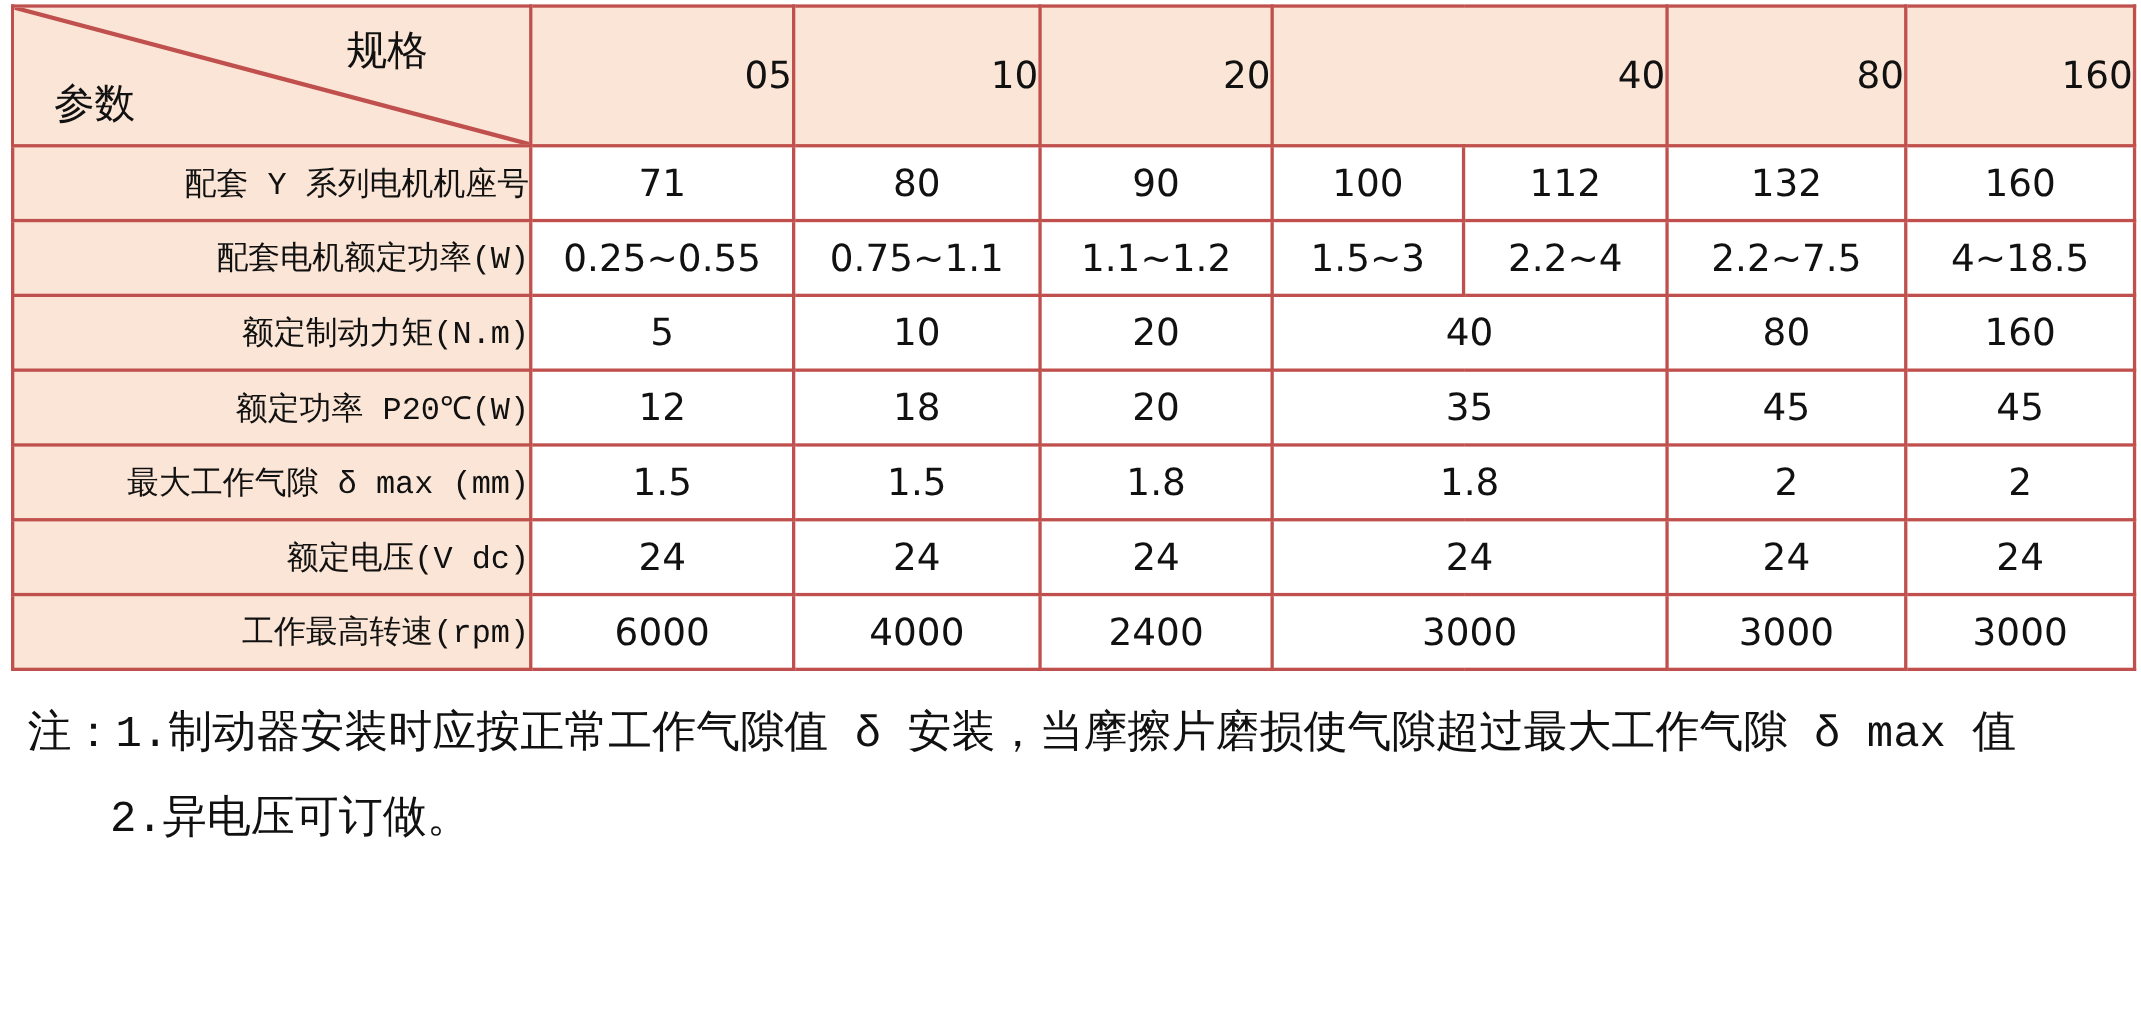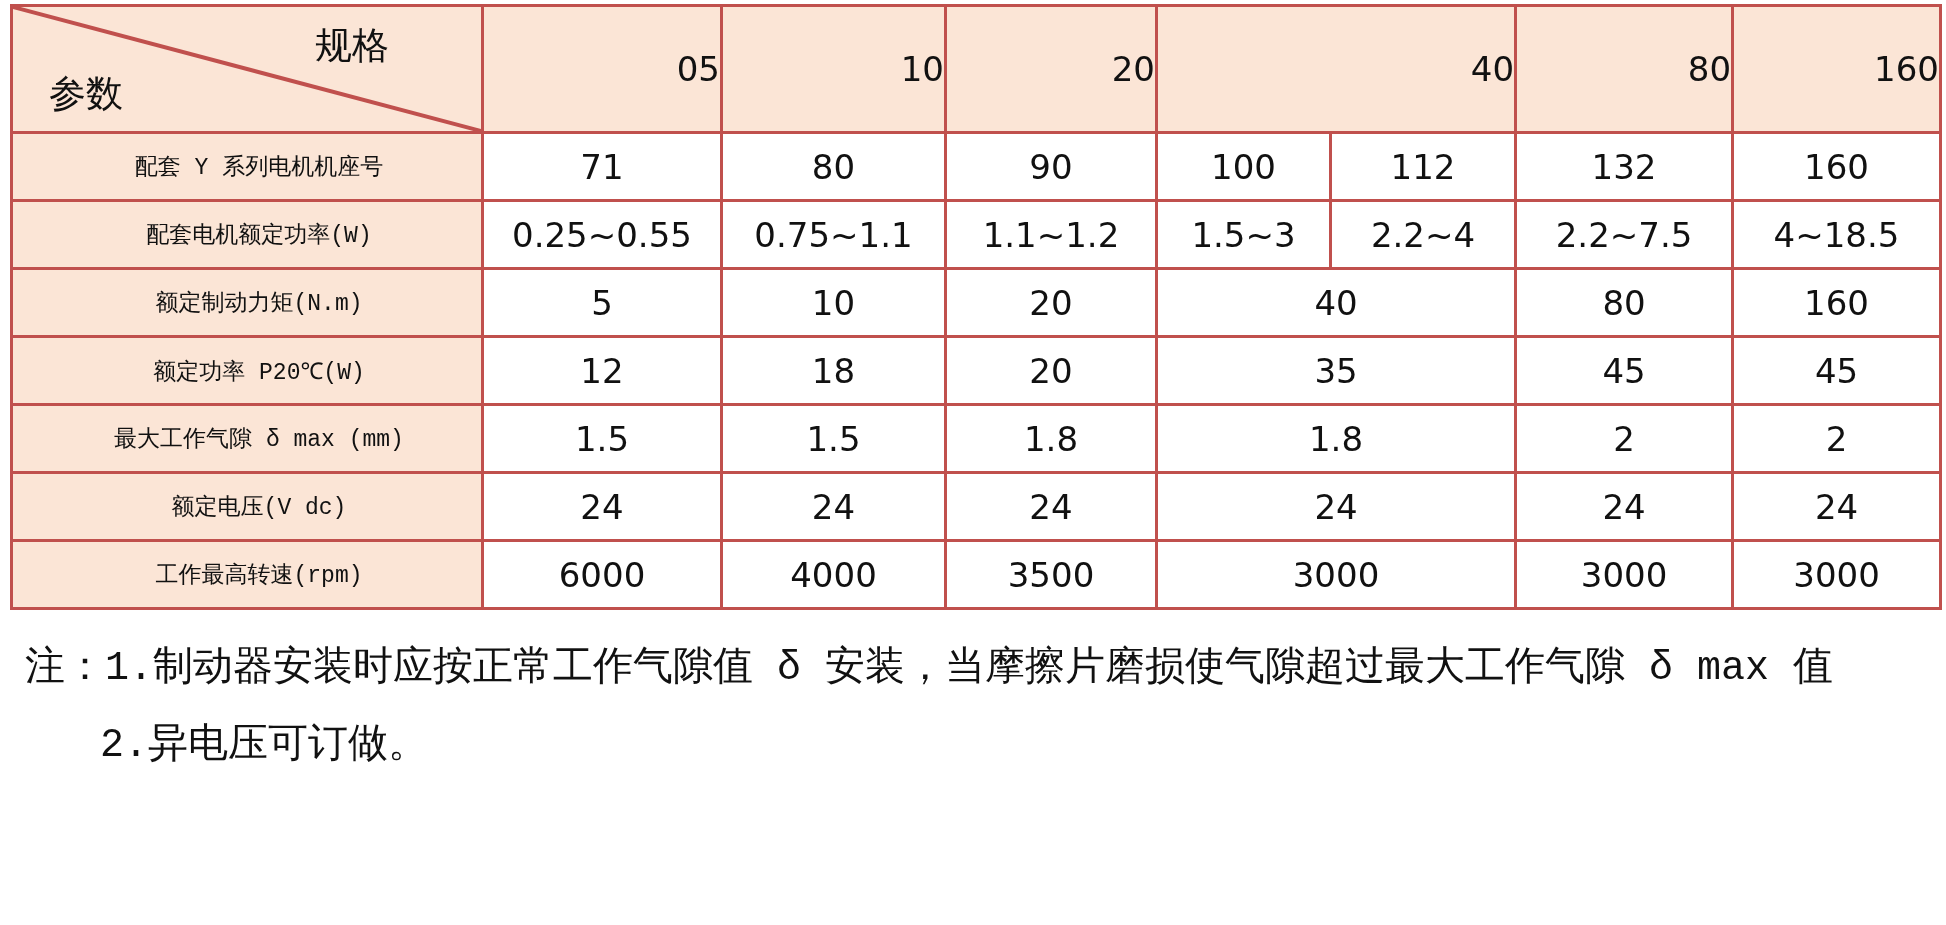--- a/index.html
+++ b/index.html
@@ -23,22 +23,22 @@
   }
   .spec-table thead tr{height:127px;}
   .spec-table tbody tr{height:68px;}
   th.spec-col{
     background:var(--header-bg);
     font-size:34px;text-align:right;
     font-family:"DejaVu Sans", sans-serif;
   }
   td.param-label{
     background:var(--header-bg);
-    text-align:center;padding-left:24px;
-    font-size:23px;white-space:nowrap;
+    text-align:right;padding-left:24px;
+    font-size:29px;white-space:nowrap;
     font-family:"Liberation Mono","DejaVu Sans Mono",monospace;
   }
   td.value-cell{
     background:#ffffff;text-align:center;
     font-size:34px;
     font-family:"DejaVu Sans", sans-serif;
   }
   td.corner{
     background:var(--header-bg);
     position:relative;
@@ -149,21 +149,21 @@
         <td class="value-cell">24</td>
         <td class="value-cell">24</td>
         <td class="value-cell" colspan="2">24</td>
         <td class="value-cell">24</td>
         <td class="value-cell">24</td>
       </tr>
       <tr>
         <td class="param-label">工作最高转速(rpm)</td>
         <td class="value-cell">6000</td>
         <td class="value-cell">4000</td>
-        <td class="value-cell">3500</td>
+        <td class="value-cell">2400</td>
         <td class="value-cell" colspan="2">3000</td>
         <td class="value-cell">3000</td>
         <td class="value-cell">3000</td>
       </tr>
     </tbody>
 </table>
 
 <div class="notes">
   <div class="note-line1"><span>注：</span><span>1.制动器安装时应按正常工作气隙值 δ 安装，当摩擦片磨损使气隙超过最大工作气隙 δ max 值</span></div>
   <div class="note-line3"><span>2.异电压可订做。</span></div>

